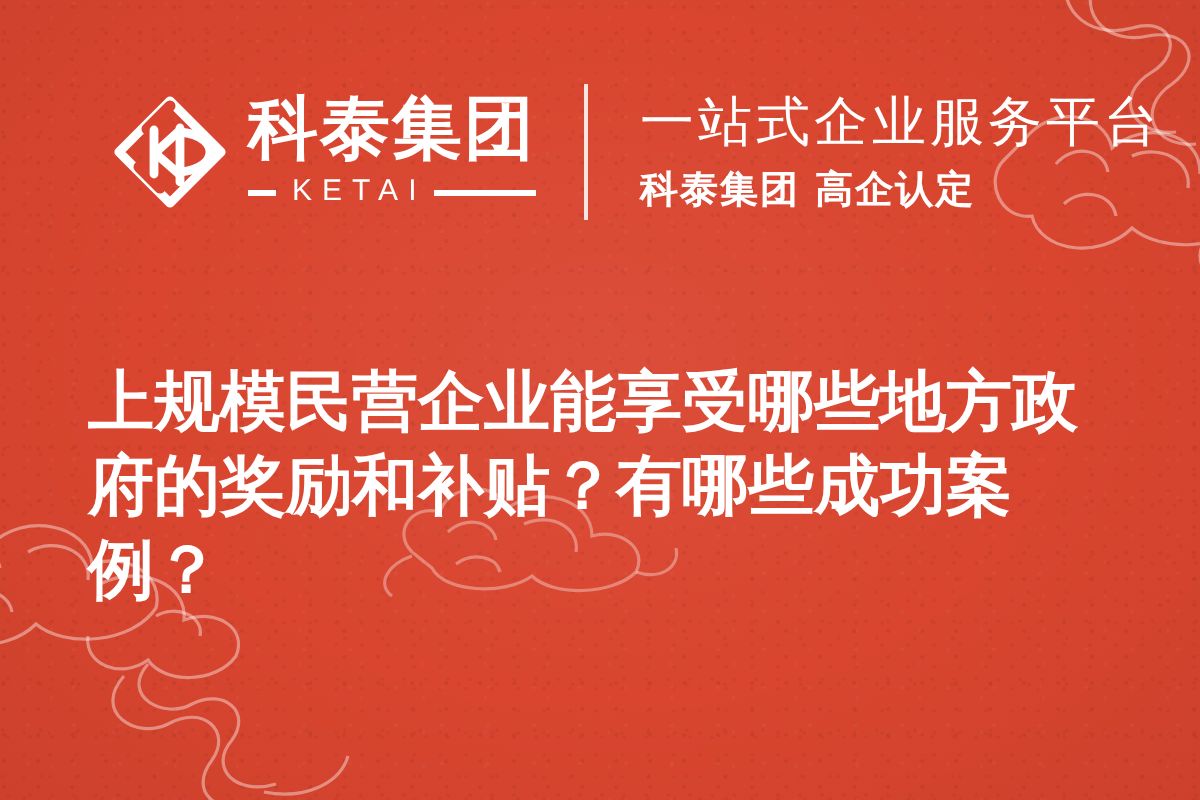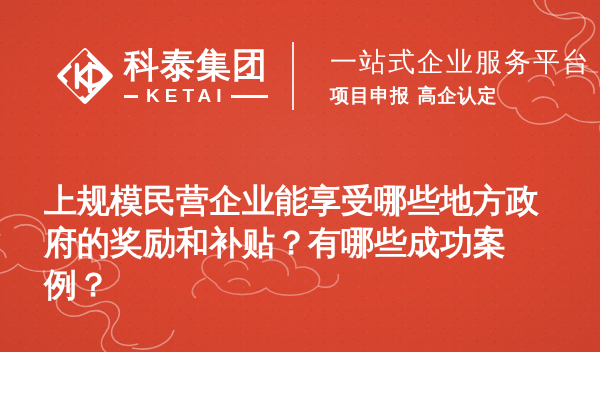--- a/index.html
+++ b/index.html
@@ -9,21 +9,21 @@
   body {
     width: 600px;
     height: 400px;
     overflow: hidden;
     font-family: "Liberation Sans", "DejaVu Sans", sans-serif;
   }
 
   #banner {
     position: relative;
     width: 600px;
-    height: 352px;
+    height: 400px;
     background-color: #d9452f;
     overflow: hidden;
   }
 
   
   .grain {
     position: absolute;
     inset: 0;
     pointer-events: none;
     opacity: .5;
@@ -98,43 +98,42 @@
     margin-top: 2px;
     width: 100%;
   }
   .logo-rule {
     height: 3px;
     background: #ffffff;
     flex: 0 0 14px;
   }
   #logo-en {
     color: #ffffff;
-    font-size: 19px;
+    font-size: 15px;
     line-height: 20px;
-    font-weight: bold;
+    font-weight: normal;
     letter-spacing: 5px;
     padding: 0 4px 0 8px;
     white-space: nowrap;
     font-family: "Liberation Sans", sans-serif;
   }
   #logo-en-row .logo-rule:last-child { flex: 1 1 auto; min-width: 14px; }
 
   #header-divider {
     width: 2px;
     height: 68px;
     background: rgba(255,255,255,.85);
     margin: 0 26px 0 24px;
     flex: 0 0 2px;
   }
 
   #header-taglines {
     display: flex;
     flex-direction: column;
     justify-content: center;
-    margin-left: 10px;
   }
   #tagline-main {
     color: #ffffff;
     font-size: 27px;
     line-height: 34px;
     letter-spacing: 2px;
     white-space: nowrap;
     font-family: "DejaVu Sans", "Liberation Sans", sans-serif;
   }
   #tagline-sub {
@@ -235,19 +234,19 @@
           <span id="logo-en">KETAI</span>
           <span class="logo-rule"></span>
         </div>
       </div>
     </div>
 
     <div id="header-divider"></div>
 
     <div id="header-taglines">
       <div id="tagline-main">一站式企业服务平台</div>
-      <div id="tagline-sub">项目申报 高企认定</div>
+      <div id="tagline-sub">科泰集团 高企认定</div>
     </div>
   </div>
 
   <h1 id="article-title">上规模民营企业能享受哪些地方政府的奖励和补贴？有哪些成功案例？</h1>
 
 </div>
 
 </body></html>

